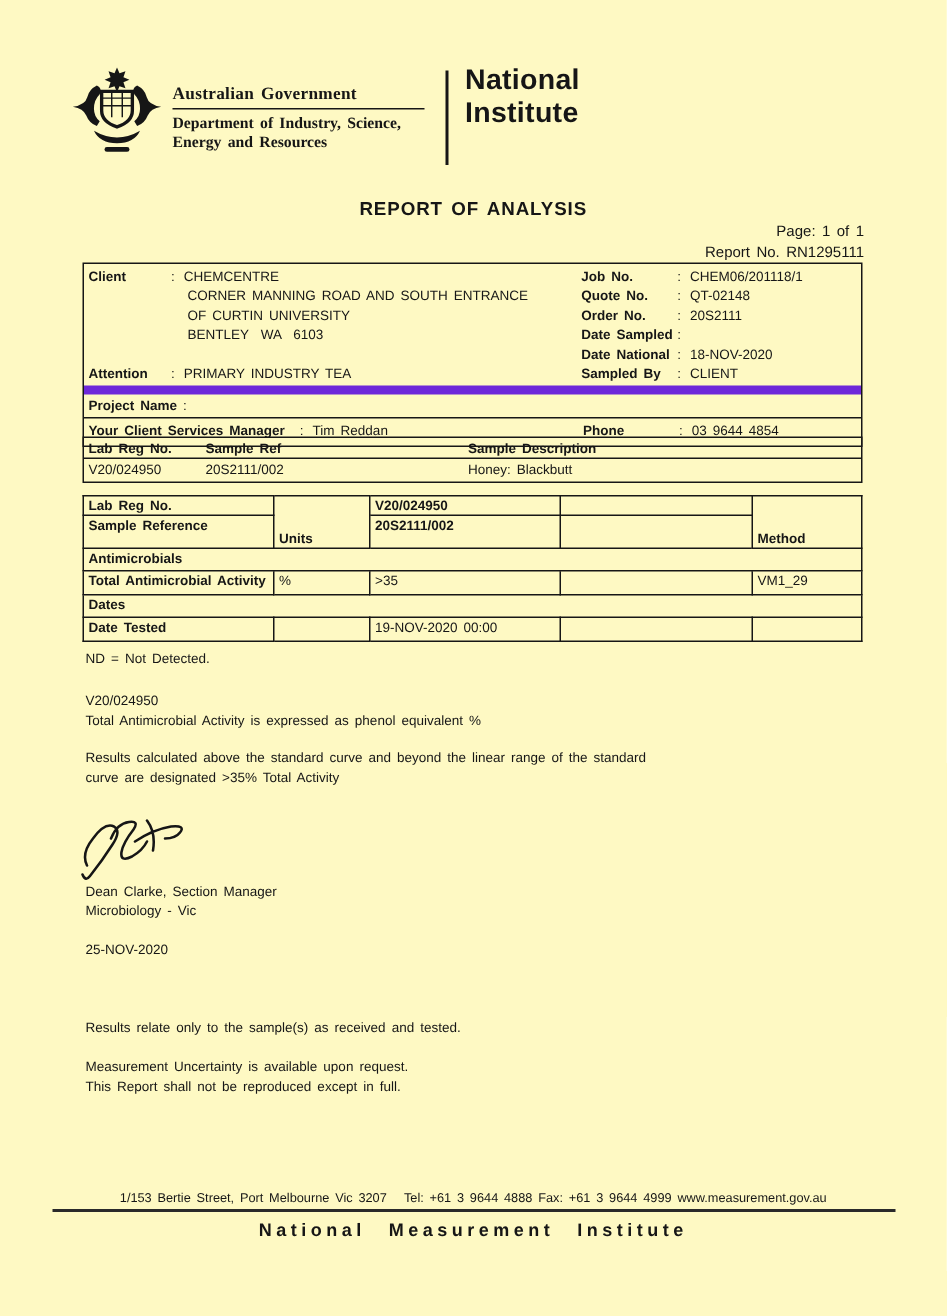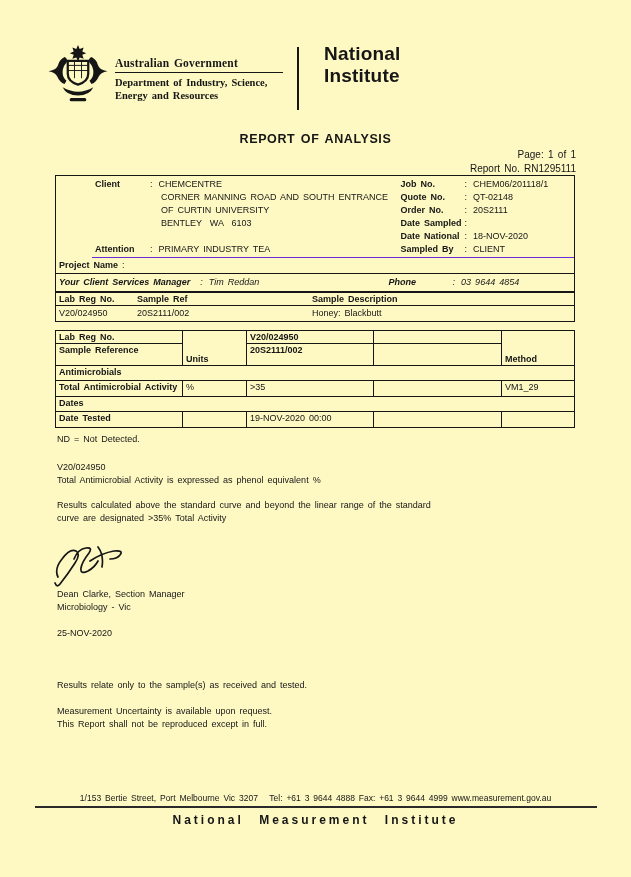--- a/index.html
+++ b/index.html
@@ -13,36 +13,36 @@
   .b { font-weight:bold; }
   .pre { white-space:pre; }
 
   
   .crest { position:absolute; left:46px; top:44px; }
   .gov-block { position:absolute; left:115px; top:57px; width:190px; }
   .gov-title { font-size:11.5px; font-weight:bold; letter-spacing:0.2px; }
   .gov-rule { margin-top:3px; width:168px; border-top:1.5px solid #161616; }
   .gov-dept { margin-top:3px; font-size:10.5px; font-weight:bold; line-height:13px; }
   .header-divider { position:absolute; left:297px; top:47px; width:2px; height:63px; background:#161616; }
-  .nmi-logo { position:absolute; left:324px; top:43px; font-size:19px; font-weight:600; line-height:21.5px; letter-spacing:0.2px; }
+  .nmi-logo { position:absolute; left:310px; top:43px; font-size:19px; font-weight:600; line-height:21.5px; letter-spacing:0.2px; }
 
   
   .report-title { position:absolute; left:0; top:132px; width:100%; text-align:center;
                   font-size:12.5px; font-weight:bold; letter-spacing:0.6px; }
   .page-info { position:absolute; right:55px; top:148px; text-align:right; font-size:10px; line-height:13.5px; }
 
   
   .client-box { position:absolute; left:55px; top:175px; width:520px; border:1.5px solid #161616;
                 font-size:9px; line-height:13px; }
   .cb-row { display:flex; }
   .cb-left { width:64%; padding-left:3px; }
   .cb-right { flex:1; }
-  .cb-secA { border-bottom:1px solid #6d28d9; padding-top:2px; padding-bottom:1px;margin-left:36px; }
+  .cb-secA { border-bottom:6px solid #6d28d9; padding-top:2px; padding-bottom:1px; }
   .cb-secB { border-bottom:1px solid #161616; padding:1px 0 1px 3px; }
-  .cb-secC { padding:2px 0 3px 3px; display:flex;font-style:italic; }
+  .cb-secC { padding:2px 0 3px 3px; display:flex; }
   .lbl55 { display:inline-block; width:55px; font-weight:bold; }
   .lbl64 { display:inline-block; width:64px; font-weight:bold; }
   .val { margin-left:6px; }
   .addr { padding-left:66px; }
   .blank-line { height:13px; }
 
   
   .sample-table { position:absolute; left:55px; top:291px; width:520px; border:1.5px solid #161616; font-size:9px; }
   .st-head { display:flex; border-bottom:1.5px solid #161616; font-weight:bold; padding:2px 3px 1px; }
   .st-row { display:flex; padding:2px 3px 3px; }

